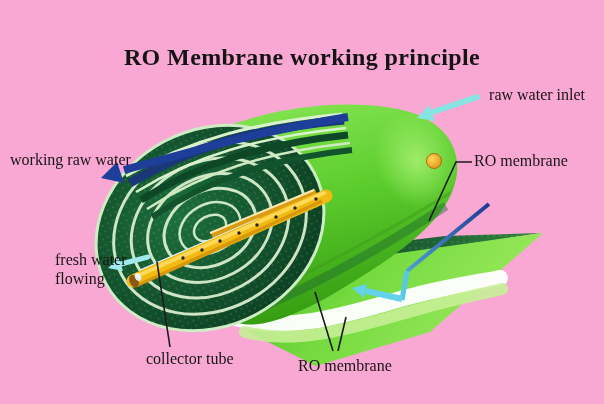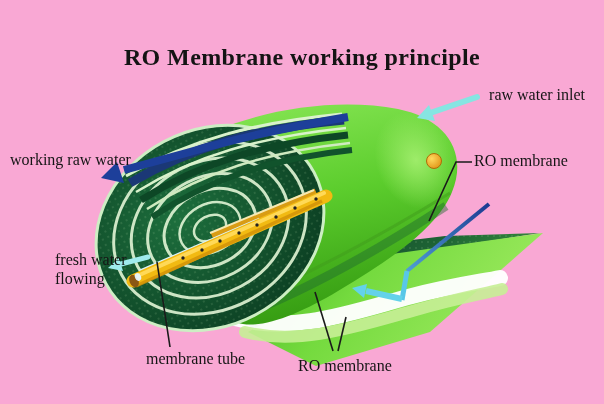--- a/index.html
+++ b/index.html
@@ -173,16 +173,16 @@
 
   <div id="title">RO Membrane working principle</div>
 
   <div class="lbl l-inlet">raw water inlet</div>
   <div class="lbl l-flowing">working raw water</div>
   <div class="lbl l-rom-right">RO membrane</div>
   <div class="lbl l-fresh">
     <span>fresh water</span><br>
     <span>flowing</span>
   </div>
-  <div class="lbl l-coll">membrane tube</div>
+  <div class="lbl l-coll">collector tube</div>
   <div class="lbl l-rom-bottom">RO membrane</div>
 
 </div>
 
 </body></html>

